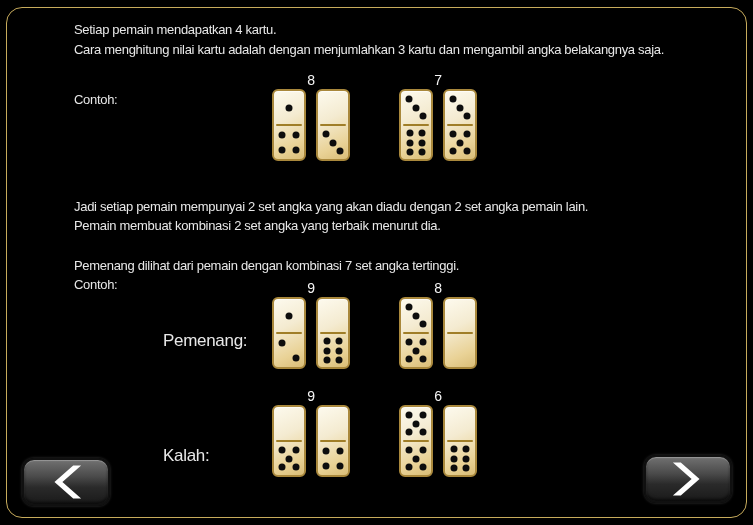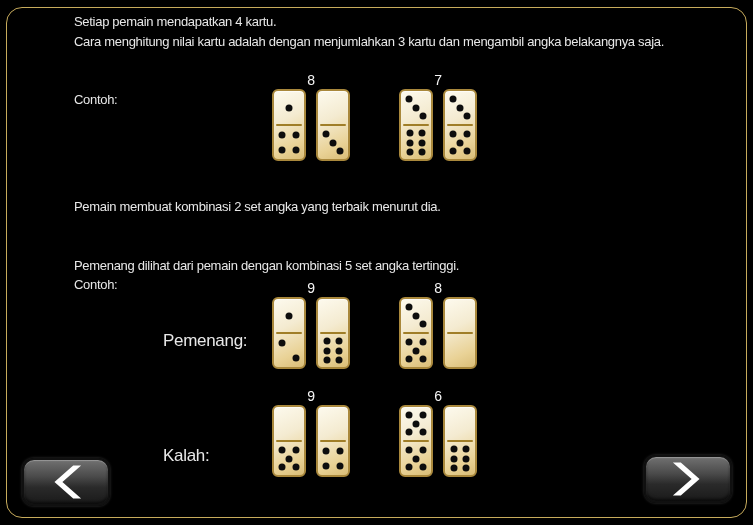--- a/index.html
+++ b/index.html
@@ -10,21 +10,21 @@
   }
   .frame{
     position:absolute;left:6px;top:7px;right:6px;bottom:7px;
     border:1px solid var(--frame,#c7ab5c);border-radius:16px;
     pointer-events:none;
   }
   .para{
     position:absolute;font-size:13px;letter-spacing:-0.3px;line-height:19px;
     color:var(--text,#e8e8e8);white-space:nowrap;
   }
-  .p-rule1{left:74px;top:12px;line-height:20px;}
+  .p-rule1{left:74px;top:20px;line-height:20px;}
   .p-contoh1{left:74px;top:90px;}
   .p-rule2{left:74px;top:197px;}
   .p-rule3{left:74px;top:256px;}
   .row-label{position:absolute;font-size:17px;letter-spacing:-0.3px;}
   .lbl-winner{left:163px;top:331px;}
   .lbl-loser{left:163px;top:446px;}
 
   .pair{
     position:absolute;width:78px;display:flex;flex-direction:column;align-items:center;
   }
@@ -127,25 +127,26 @@
             <span class="pip" style="left: 73%; top: 24%;"></span>
             <span class="pip" style="left: 50%; top: 50%;"></span>
             <span class="pip" style="left: 27%; top: 76%;"></span>
             <span class="pip" style="left: 73%; top: 76%;"></span>
           </div>
         </div>
       </div>
     </div>
 
   <div class="para p-rule2">
+    <div>Jadi setiap pemain mempunyai 2 set angka yang akan diadu dengan 2 set angka pemain lain.</div>
     <div>Pemain membuat kombinasi 2 set angka yang terbaik menurut dia.</div>
   </div>
 
   <div class="para p-rule3">
-    <div>Pemenang dilihat dari pemain dengan kombinasi 5 set angka tertinggi.</div>
+    <div>Pemenang dilihat dari pemain dengan kombinasi 7 set angka tertinggi.</div>
     <div>Contoh:</div>
   </div>
 
   <div class="row-label lbl-winner">Pemenang:</div>
   <div class="pair" style="left:272px;top:281px;">
       <div class="pair-value">9</div>
       <div class="pair-dominoes">
         <div class="domino">
           <div class="half">
             <span class="pip" style="left: 50%; top: 50%;"></span>

